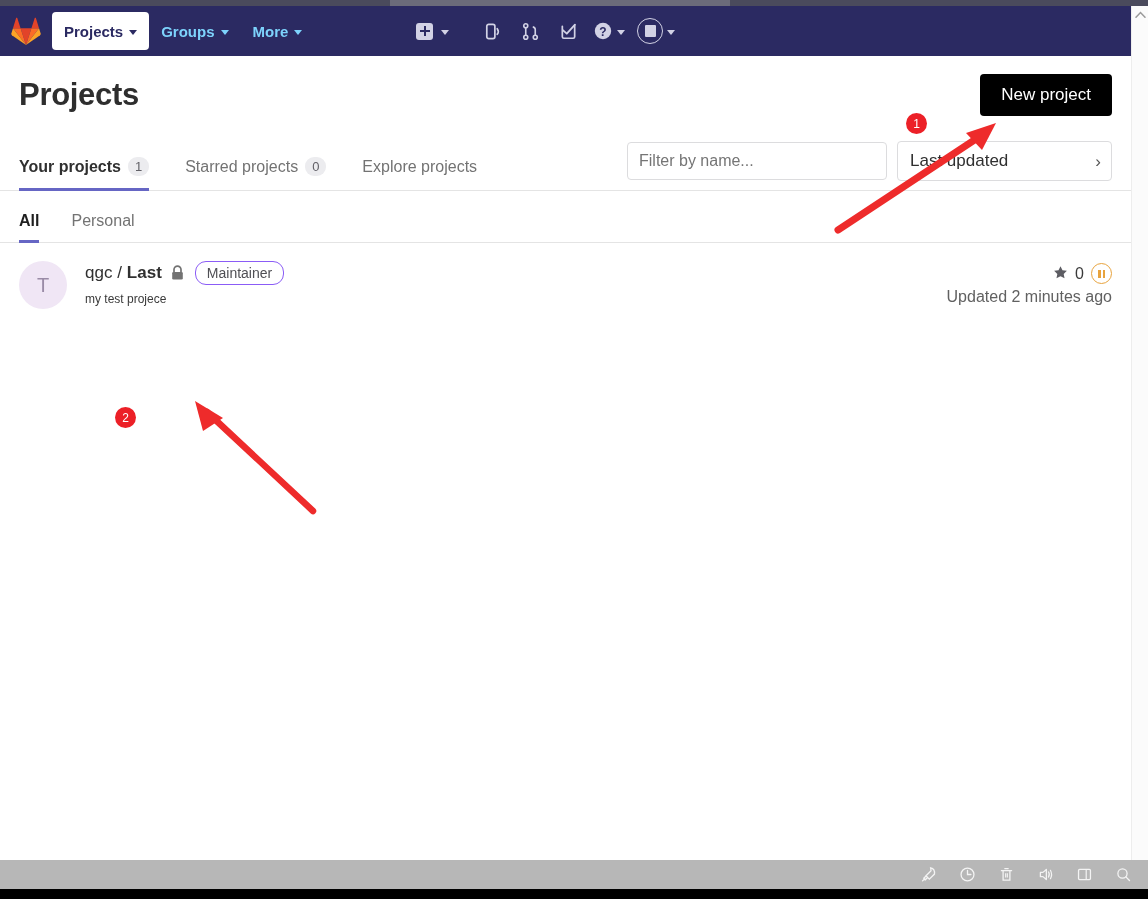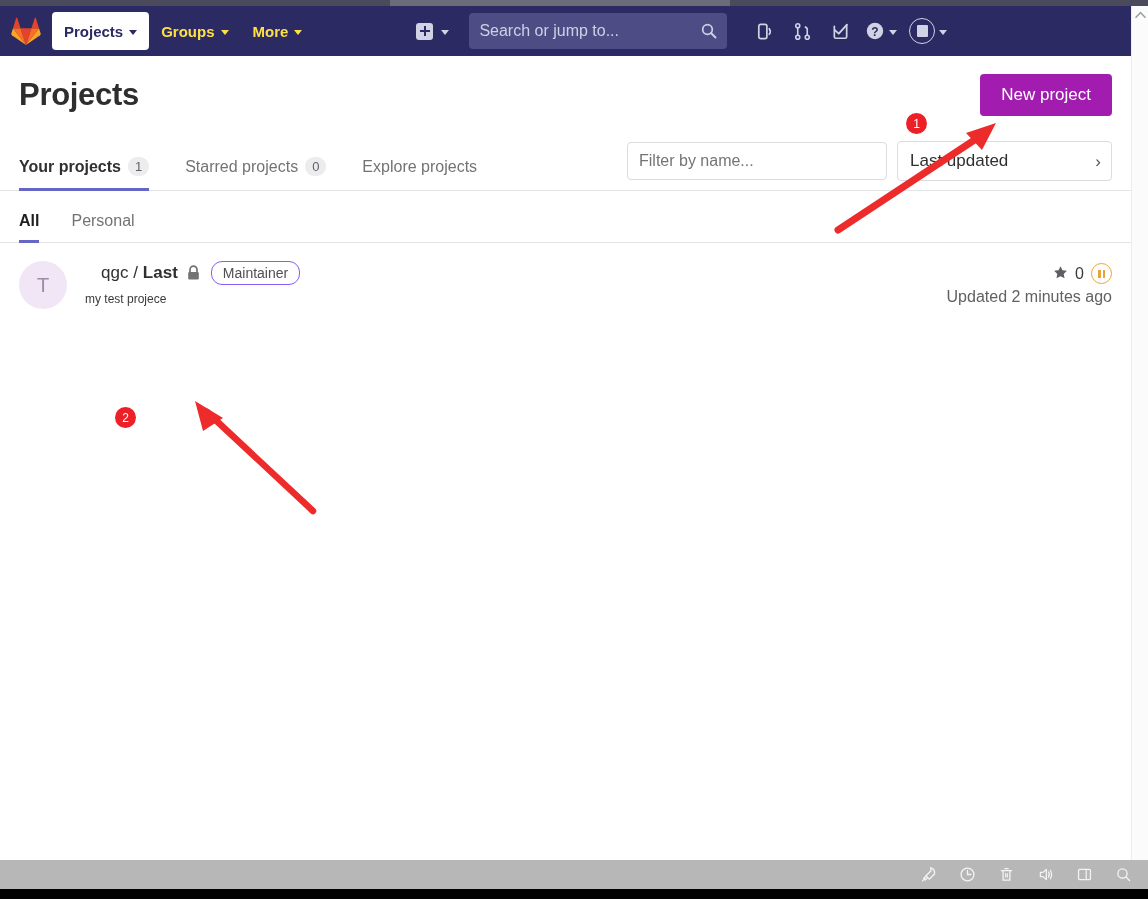--- a/index.html
+++ b/index.html
@@ -29,21 +29,21 @@
   }
   .nav-logo {
     width: 52px; height: 50px;
     display: flex; align-items: center; justify-content: center;
     cursor: pointer;
   }
   .nav-item {
     height: 38px;
     padding: 0 12px;
     display: flex; align-items: center; gap: 6px;
-    color: #fde047;
+    color: #7dd3fc;
     font-size: 15px; font-weight: bold;
     border-radius: 4px;
     cursor: pointer;
     white-space: nowrap;
   }
   .nav-item.active {
     background: #ffffff;
     color: #2b2a62;
   }
   .chev {
@@ -140,21 +140,21 @@
     position: relative;
     height: 78px;
     padding: 0 19px;
     display:flex; align-items:center; justify-content: space-between;
   }
   .page-title {
     font-size: 31px; font-weight: bold; color: #2e2e2e;
     letter-spacing: -0.3px;
   }
   .btn-new {
-    background: #a21caf; color: #fff;
+    background: #000000; color: #fff;
     font-size: 17px;
     padding: 11px 21px;
     border: none; border-radius: 4px;
     cursor: pointer;
     font-family: "Liberation Sans", sans-serif;
   }
 
   .tabs-bar {
     position: relative;
     border-bottom: 1px solid #e4e4e4;
@@ -230,21 +230,21 @@
     width: 48px; height: 48px; flex: 0 0 48px;
     border-radius: 50%;
     background: #f0e6f5;
     color: #9a8ba6;
     display:flex; align-items:center; justify-content:center;
     font-size: 20px;
     margin-right: 18px;
   }
   .proj-main { flex: 1; min-width: 0; }
   .proj-title-line {
-    display: flex; align-items: center; gap: 10px; margin-left: 16px;
+    display: flex; align-items: center; gap: 10px;
   }
   .proj-ns { font-size: 17px; color: #303030; }
   .proj-name { font-size: 17px; color: #303030; font-weight: bold; }
   .lock-ic { display:flex; align-items:center; color:#737373; margin-left:-2px; }
   .badge-role {
     border: 1px solid #8b5cf6;
     border-radius: 11px;
     padding: 2px 11px;
     font-size: 14px; color: #4f4f54;
     line-height: 18px;
@@ -328,27 +328,20 @@
     <span class="chev"></span>
   </div>
 
   <div class="nav-spacer"></div>
 
   <div class="nav-plus">
     <span class="plus-box"></span>
     <span class="chev"></span>
   </div>
 
-  <div class="search-box">
-    <span class="ph">Search or jump to...</span>
-    <svg width="16" height="16" viewBox="0 0 16 16">
-      <circle cx="6.5" cy="6.5" r="4.8" fill="none" stroke="#d0d0e4" stroke-width="1.7"></circle>
-      <line x1="10" y1="10" x2="14.5" y2="14.5" stroke="#d0d0e4" stroke-width="1.9" stroke-linecap="round"></line>
-    </svg>
-  </div>
 
   <div class="nav-icons">
     <div class="nav-ic">
       <svg width="19" height="19" viewBox="0 0 20 20">
         <rect x="4" y="2.5" width="8.5" height="15" rx="2" fill="none" stroke="#d2d2e5" stroke-width="1.8"></rect>
         <path d="M15 7 Q17.2 10 15 13" fill="none" stroke="#d2d2e5" stroke-width="1.8" stroke-linecap="round"></path>
       </svg>
     </div>
     <div class="nav-ic">
       <svg width="19" height="19" viewBox="0 0 20 20">

